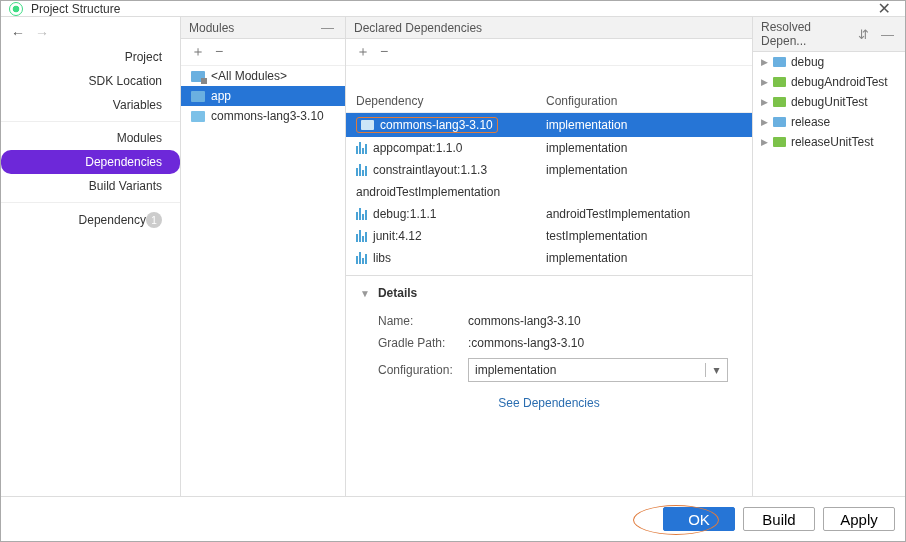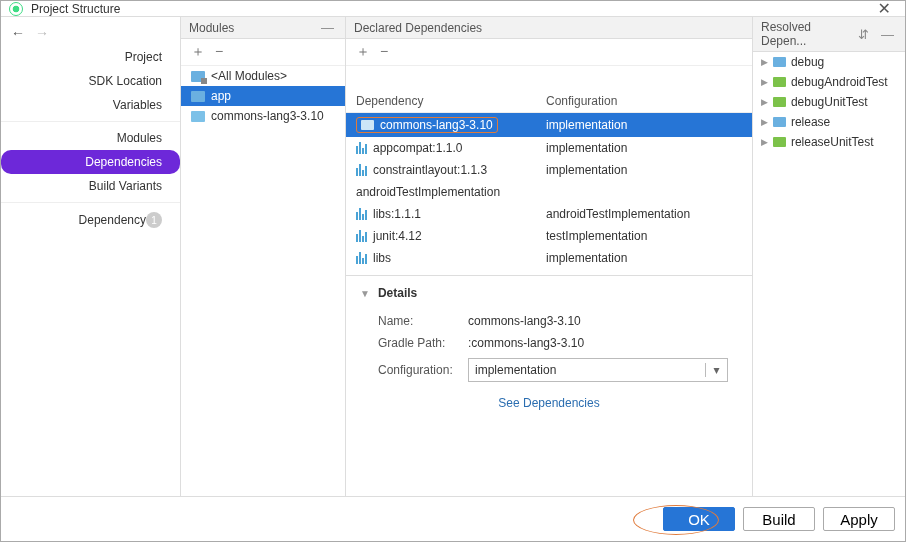--- a/index.html
+++ b/index.html
@@ -190,21 +190,21 @@
             <div class="col-conf">androidTestImplementation</div>
           </div>
           <div class="dep-row">
             <div class="col-dep">
               <span class="lib-icon">
                 <i></i>
                 <i></i>
                 <i></i>
                 <i></i>
               </span>
-              <span>libs:1.1.1</span>
+              <span>debug:1.1.1</span>
             </div>
             <div class="col-conf">androidTestImplementation</div>
           </div>
           <div class="dep-row">
             <div class="col-dep">
               <span class="lib-icon">
                 <i></i>
                 <i></i>
                 <i></i>
                 <i></i>

